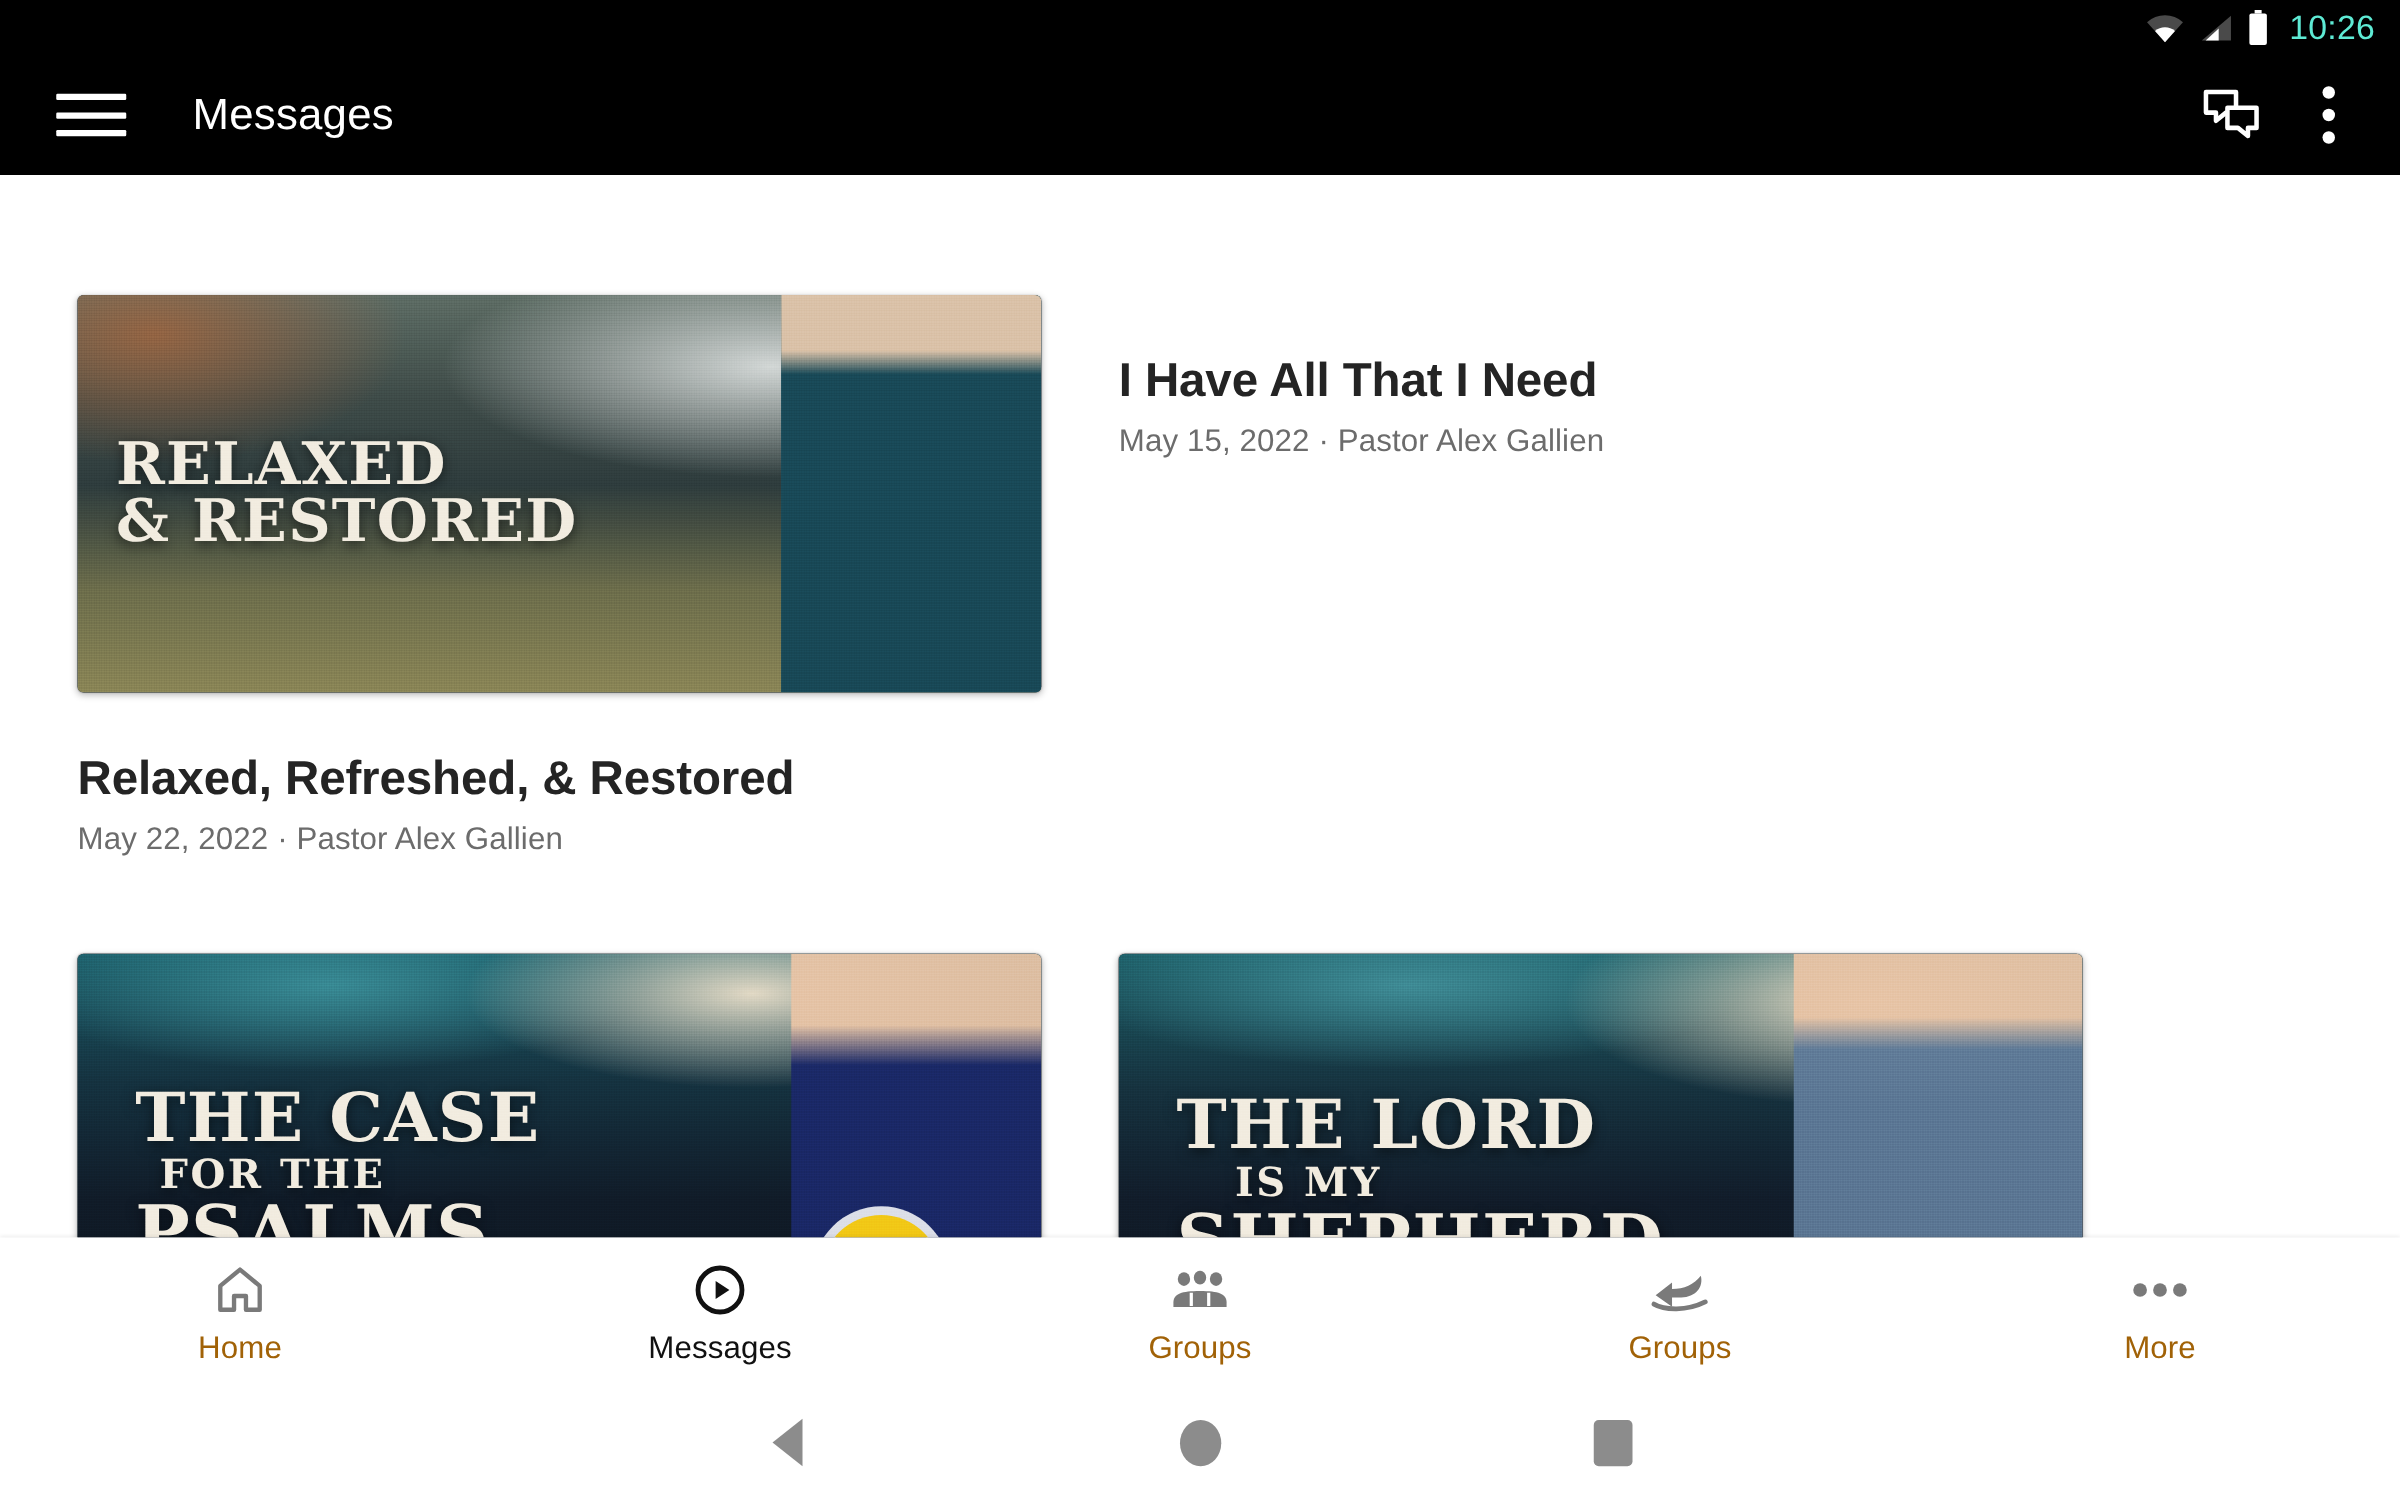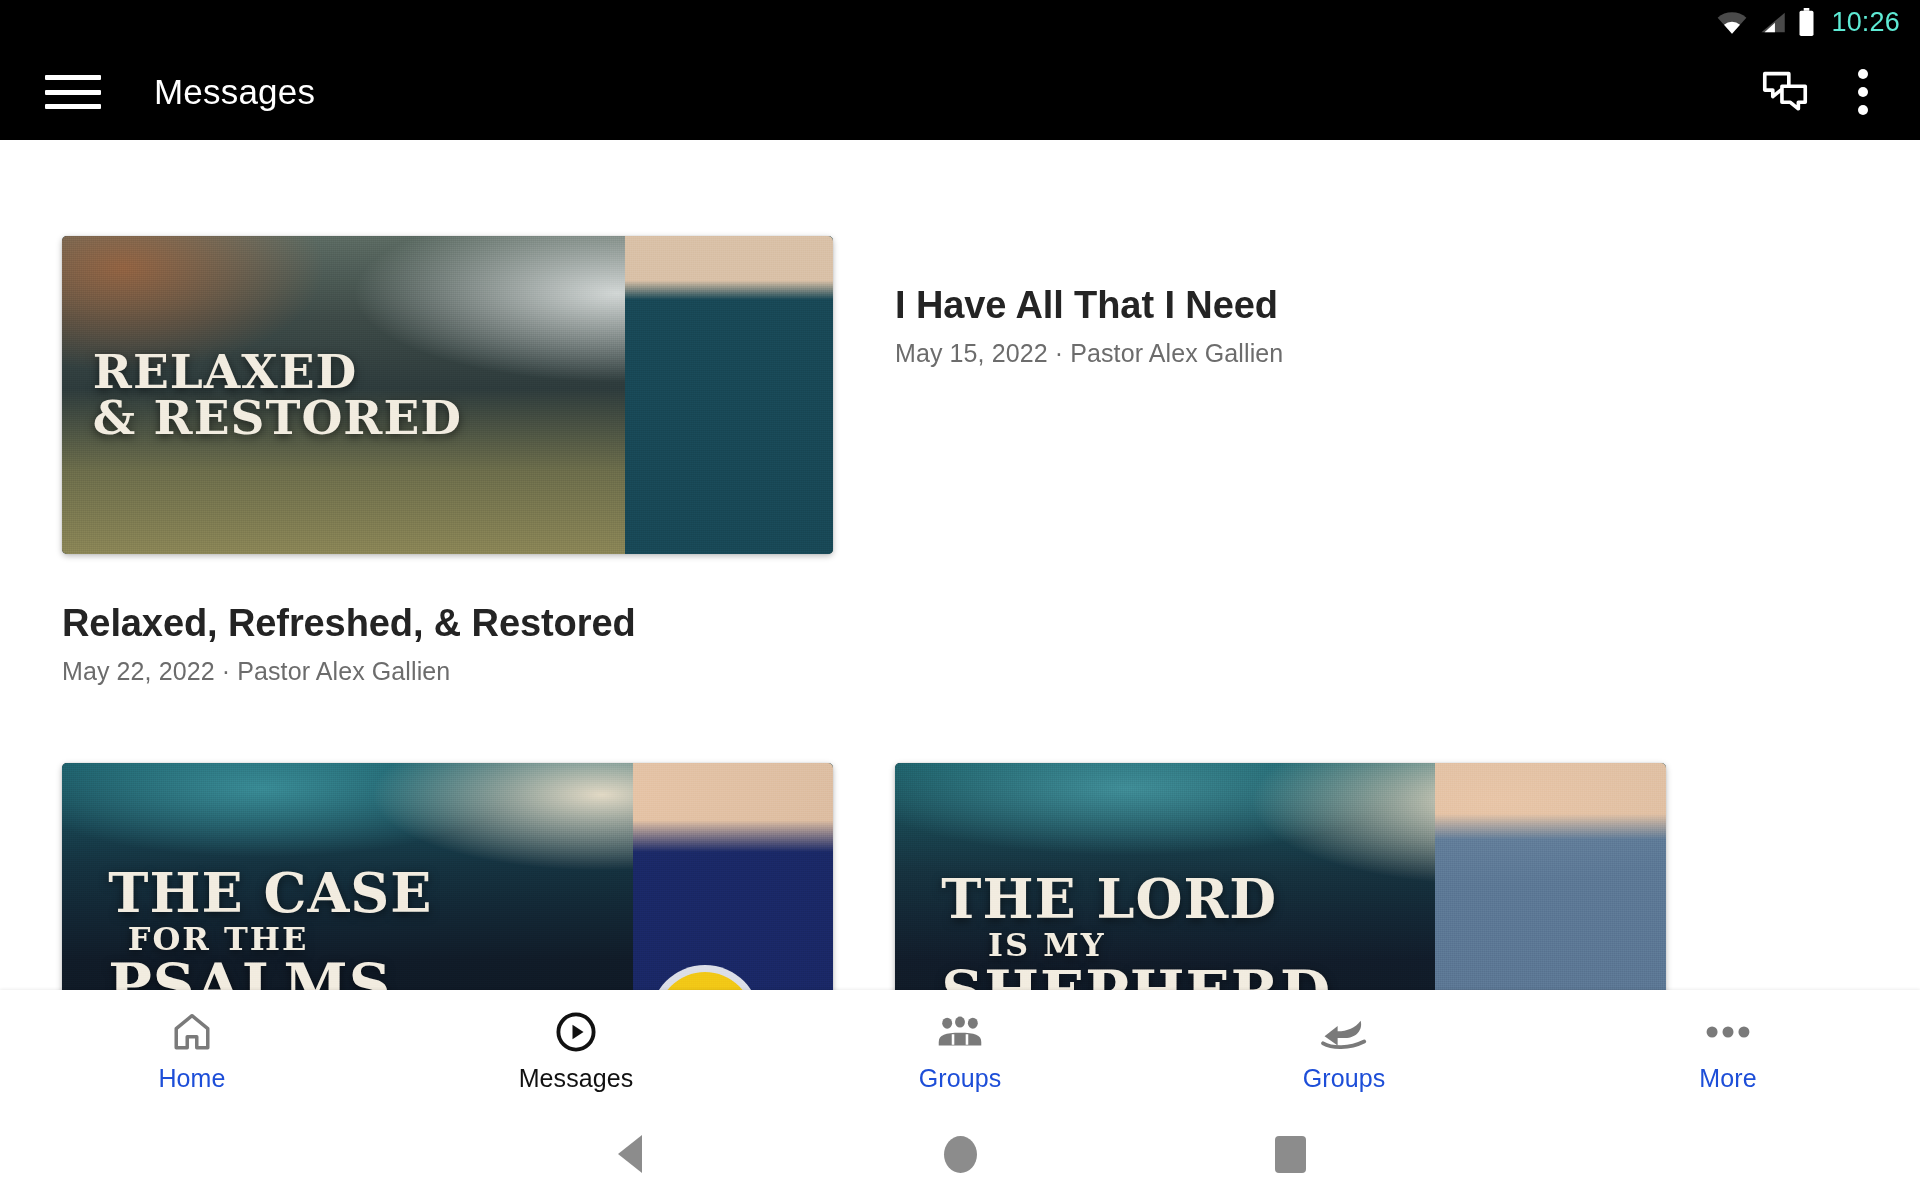--- a/index.html
+++ b/index.html
@@ -177,21 +177,21 @@
     position:absolute; left:0; top:990px; width:1920px; height:118px;
     background:#fff; display:flex; align-items:flex-start;
     box-shadow:0 -1px 3px rgba(0,0,0,.07);
   }
   .nav-item{
     flex:1; display:flex; flex-direction:column; align-items:center;
     padding-top:18px; cursor:pointer;
   }
   .nav-ico{ height:48px; display:flex; align-items:center; justify-content:center; }
   .nav-label{
-    margin-top:8px; font-size:25px; color:#1d4ed8; letter-spacing:.1px;
+    margin-top:8px; font-size:25px; color:#a16207; letter-spacing:.1px;
   }
   .nav-item.active .nav-label{ color:#111; }
 
   
   #system-nav{
     position:absolute; left:0; top:1108px; width:1920px; height:92px;
     background:#fff; display:flex; align-items:center; justify-content:center;
     gap:260px;
   }
   .sysbtn{ cursor:pointer; display:flex; align-items:center; justify-content:center; width:70px; height:70px; }

